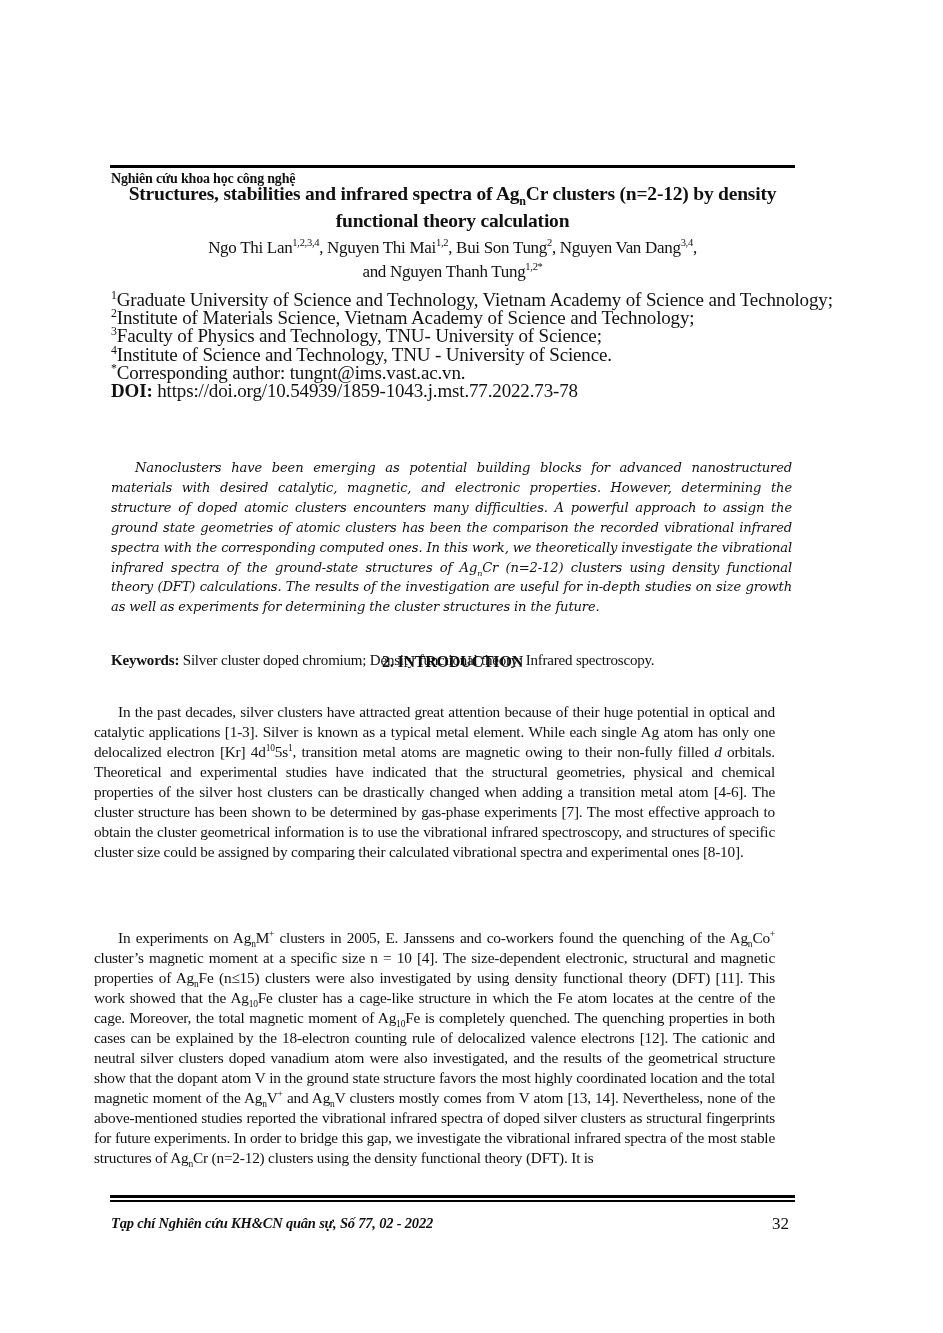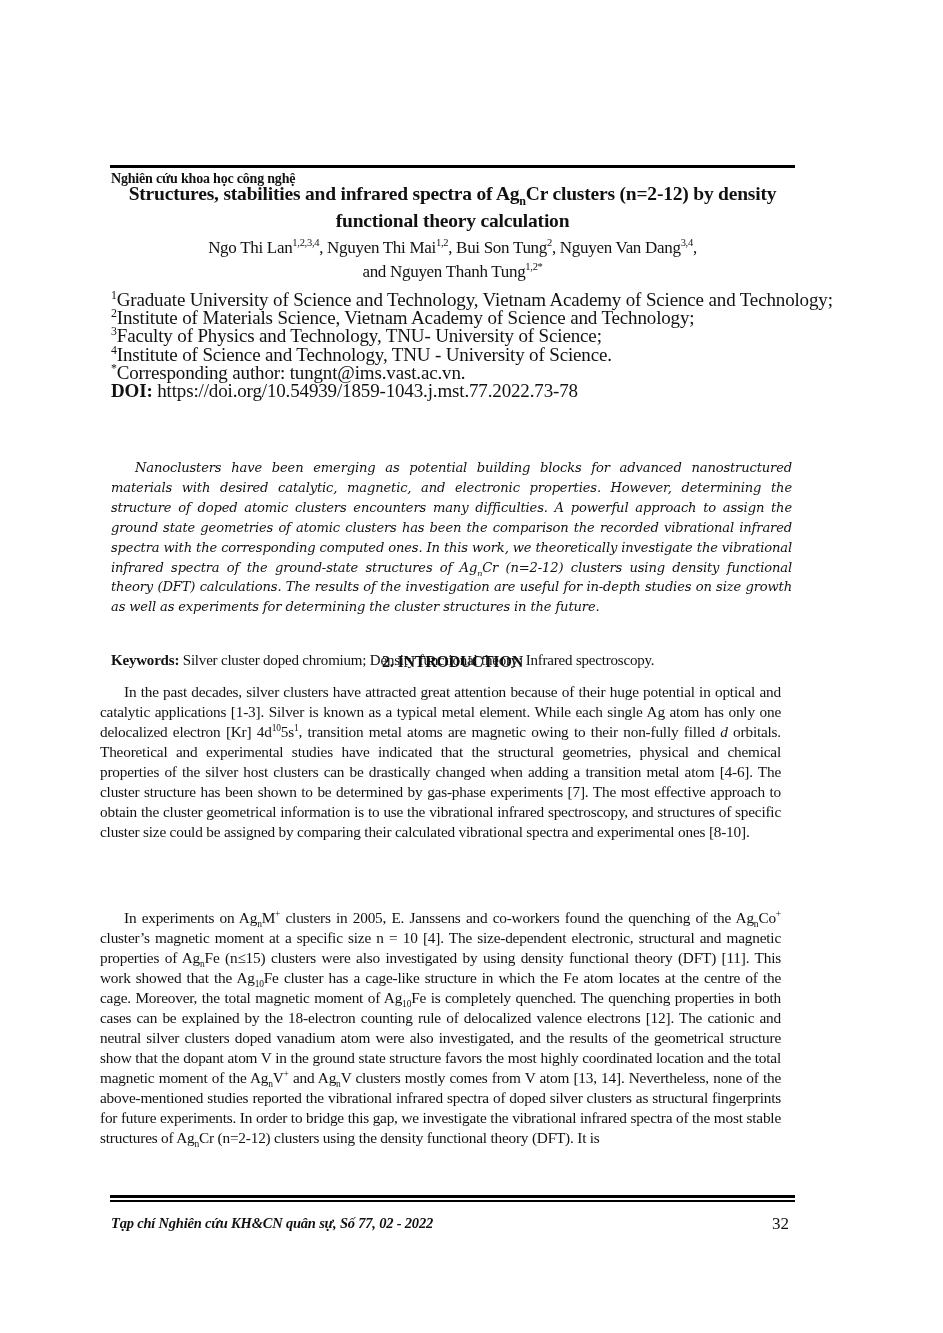--- a/index.html
+++ b/index.html
@@ -24,22 +24,22 @@
 
   .section-title { position: absolute; left: 110px; width: 685px; text-align: center;
                    font-weight: bold; font-size: 16px; letter-spacing: -0.2px; }
 
   .abstract { position: absolute; left: 111px; top: 458px; width: 681px; font-style: italic;
               font-size: 14.6px; line-height: 19.9px; text-align: justify; text-indent: 24px;
               font-family: "DejaVu Serif", serif; font-size: 13.1px; letter-spacing: -0.15px; }
   .keywords { position: absolute; left: 111px; top: 652px; font-size: 15px; white-space: nowrap; letter-spacing: -0.2px; }
   .keywords b { font-weight: bold; }
 
-  .body-para { position: absolute; left: 100px; width: 681px; font-size: 15.3px; line-height: 20px;
-               text-align: justify; text-indent: 24px; letter-spacing: -0.2px; }
+  .body-para { position: absolute; left: 94px; width: 681px; font-size: 15.3px; line-height: 20px;
+               text-align: justify; text-indent: 24px; letter-spacing: -0.2px; margin-top: 20px; }
   .body-para sup, .affils sup, .authors sup { font-size: 0.62em; vertical-align: super; line-height: 0; text-align: right; }
   .body-para sub, .abstract sub, .title sub { font-size: 0.62em; vertical-align: sub; line-height: 0; }
 
   .foot-rule-1 { position: absolute; left: 110px; top: 1195px; width: 685px; height: 3px; background: #000; }
   .foot-rule-2 { position: absolute; left: 110px; top: 1200px; width: 685px; height: 1.5px; background: #000; }
   .journal { position: absolute; left: 111px; top: 1215px; font-style: italic; font-weight: bold; font-size: 14.5px; letter-spacing: -0.2px; }
   .page-num { position: absolute; left: 772px; top: 1214px; font-size: 17px; }
 </style>
 </head>
 <body>

